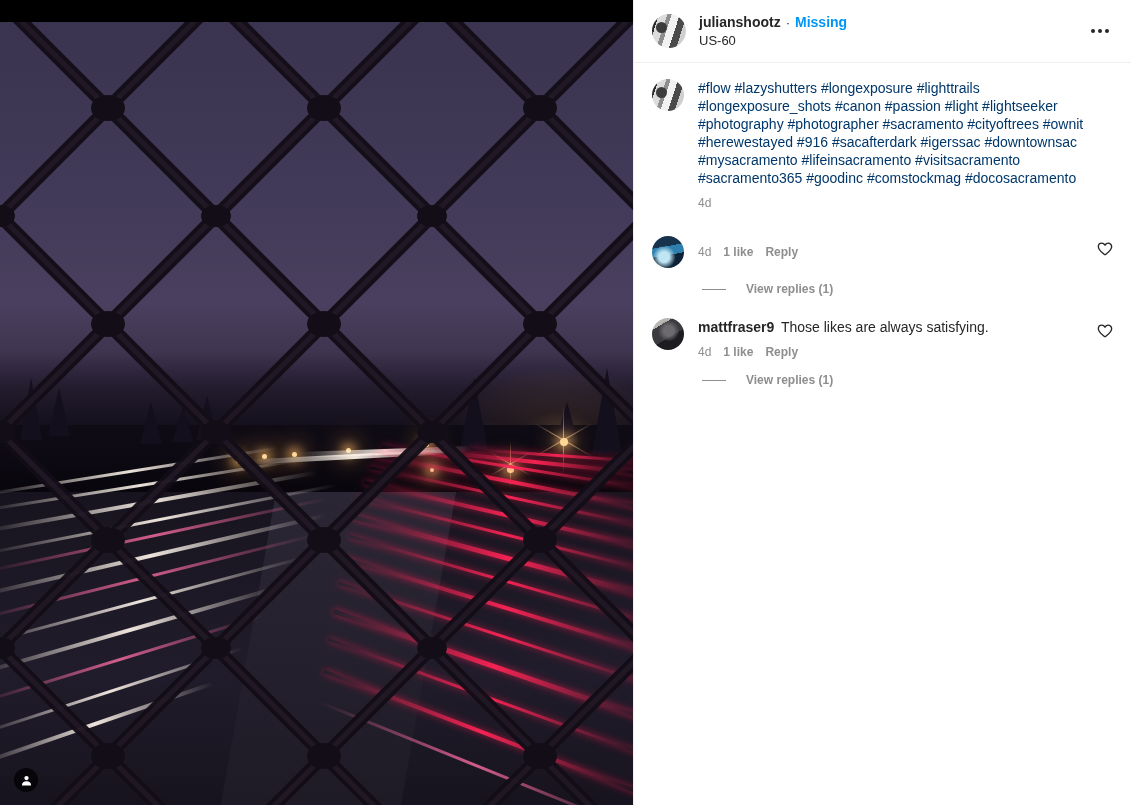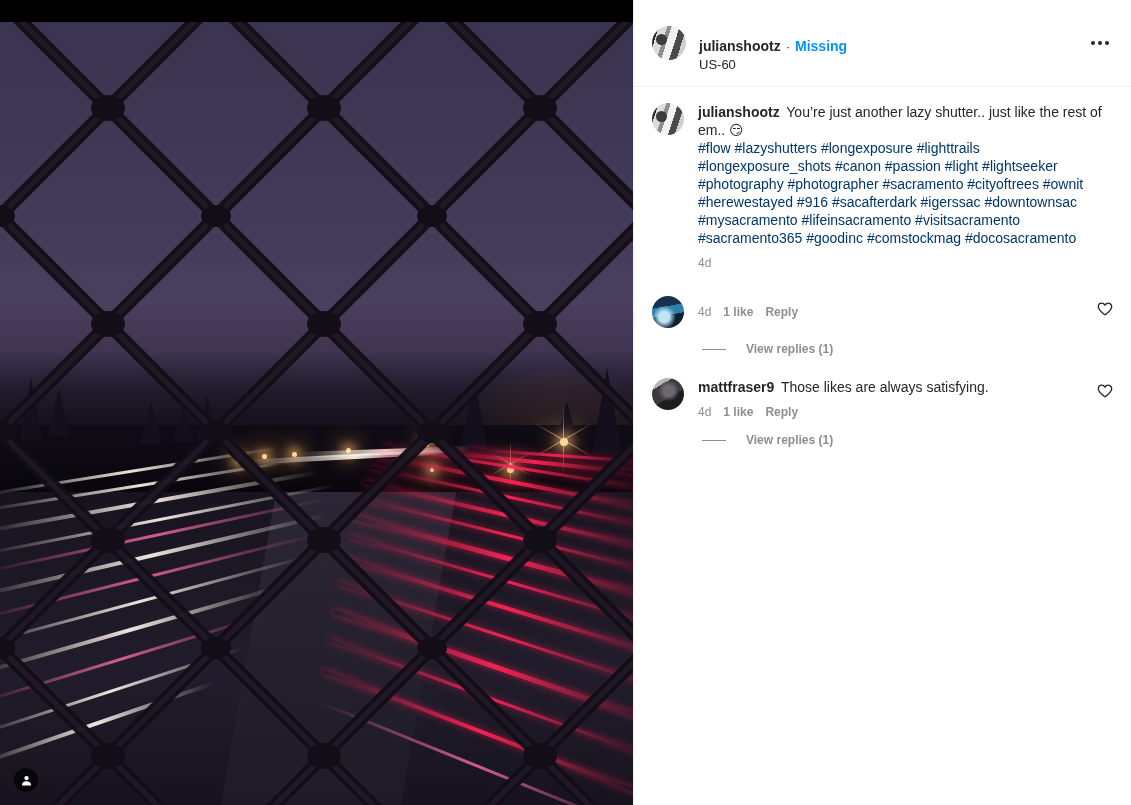--- a/index.html
+++ b/index.html
@@ -133,21 +133,20 @@
     background:
       radial-gradient(circle at 52% 40%, #6d6a6f 0 20%, rgba(0,0,0,0) 42%),
       linear-gradient(150deg, #b9b7b4 0 24%, #3b3a3f 24% 58%, #1d1c20 58% 100%);
   }
 
   .header-text { margin-left: 13px; line-height: 1.2; }
   .header-line1 { font-size: 14px; display: flex; align-items: baseline; gap: 5px; }
   .username {
     font-weight: bold; color: #262626; font-size: 14px;
     cursor: pointer;
-    margin-top: 24px;
   }
   .dot-sep { color: #262626; font-size: 13px; }
   .follow {
     color: #0095f6; font-weight: bold; font-size: 14px; cursor: pointer;
   }
   .location { font-size: 13px; color: #262626; margin-top: 2px; cursor: pointer; }
 
   .more-btn {
     margin-left: auto; width: 30px; height: 26px; cursor: pointer;
     display: flex; align-items: center; justify-content: center; gap: 3px;
@@ -317,23 +316,20 @@
           <i></i>
           <i></i>
       </div>
     </div>
 
     <div class="panel-body">
 
       <div class="entry">
         <div class="avatar sm av-julian"></div>
         <div class="body">
-          <div class="entry-text">
-            <span class="username">julianshootz</span><span> You’re just another lazy shutter.. just like the rest of em.. 😏</span>
-          </div>
           <div class="hashtags">#flow #lazyshutters #longexposure #lighttrails #longexposure_shots #canon #passion #light #lightseeker #photography #photographer #sacramento #cityoftrees #ownit #herewestayed #916 #sacafterdark #igerssac #downtownsac #mysacramento #lifeinsacramento #visitsacramento #sacramento365 #goodinc #comstockmag #docosacramento</div>
           <div class="meta">
             <span class="time">4d</span>
           </div>
         </div>
       </div>
 
       <div class="entry" style="margin-top:26px;">
         <div class="avatar sm av-gem"></div>
         <div class="body" style="padding-right:34px;">

